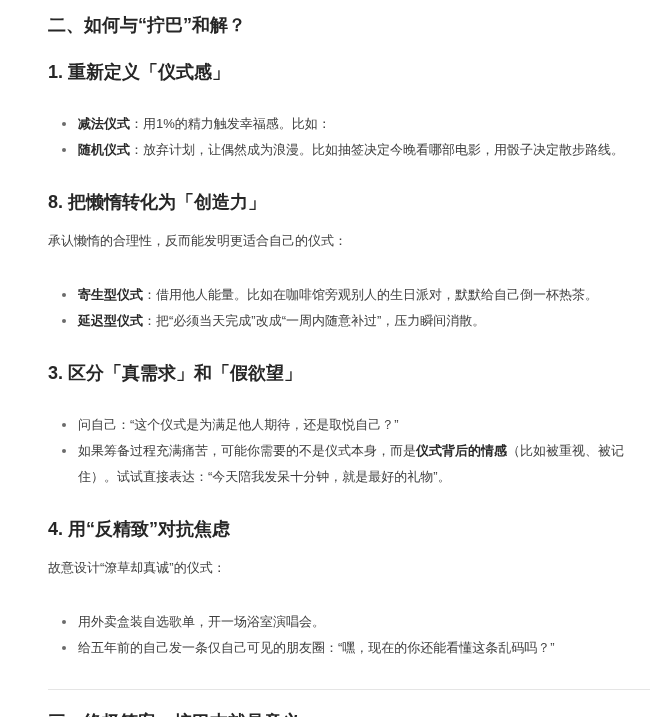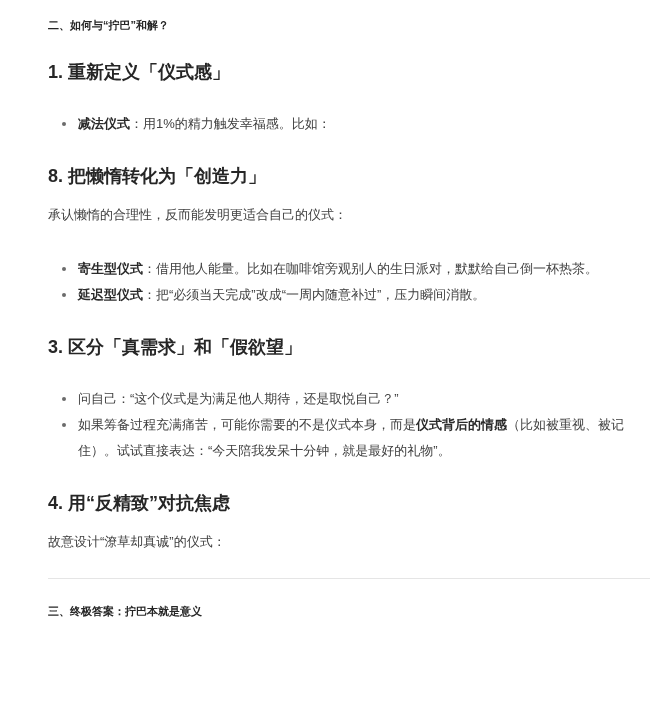--- a/index.html
+++ b/index.html
@@ -10,21 +10,21 @@
     background: #ffffff;
     color: #404040;
     font-family: "Liberation Sans", "DejaVu Sans", sans-serif;
   }
   .message {
     padding: 13px 20px 6px 48px;
     font-size: 13px;
     line-height: 26px;
   }
   .part-title {
-    font-size: 11px;
+    font-size: 18px;
     line-height: 24px;
     font-weight: 700;
     color: #262626;
     margin: 0 0 18px 0;
   }
   .part-title.later { margin-top: 20px; margin-bottom: 16px; }
   .sec-title {
     font-size: 18px;
     line-height: 22px;
     font-weight: 700;
@@ -64,20 +64,23 @@
 
 <div class="message">
 
   <h1 class="part-title">二、如何与“拧巴”和解？</h1>
 
   <h2 class="sec-title">1. 重新定义「仪式感」</h2>
   <ul class="top">
     <li>
       <strong>减法仪式</strong><span>：用1%的精力触发幸福感。比如：</span>
     </li>
+    <li>
+      <strong>随机仪式</strong><span>：放弃计划，让偶然成为浪漫。比如抽签决定今晚看哪部电影，用骰子决定散步路线。</span>
+    </li>
   </ul>
 
   <h2 class="sec-title">8. 把懒惰转化为「创造力」</h2>
   <p>承认懒惰的合理性，反而能发明更适合自己的仪式：</p>
   <ul class="top">
     <li>
       <strong>寄生型仪式</strong><span>：借用他人能量。比如在咖啡馆旁观别人的生日派对，默默给自己倒一杯热茶。</span>
     </li>
     <li>
       <strong>延迟型仪式</strong><span>：把“必须当天完成”改成“一周内随意补过”，压力瞬间消散。</span>
@@ -87,18 +90,22 @@
   <h2 class="sec-title">3. 区分「真需求」和「假欲望」</h2>
   <ul class="top">
     <li><span>问自己：“这个仪式是为满足他人期待，还是取悦自己？”</span></li>
     <li>
       <span>如果筹备过程充满痛苦，可能你需要的不是仪式本身，而是</span><strong>仪式背后的情感</strong><span>（比如被重视、被记住）。试试直接表达：“今天陪我发呆十分钟，就是最好的礼物”。</span>
     </li>
   </ul>
 
   <h2 class="sec-title">4. 用“反精致”对抗焦虑</h2>
   <p>故意设计“潦草却真诚”的仪式：</p>
+  <ul class="top">
+    <li><span>用外卖盒装自选歌单，开一场浴室演唱会。</span></li>
+    <li><span>给五年前的自己发一条仅自己可见的朋友圈：“嘿，现在的你还能看懂这条乱码吗？”</span></li>
+  </ul>
 
   <hr class="divider">
 
   <h1 class="part-title later">三、终极答案：拧巴本就是意义</h1>
 
 </div>
 
 </body></html>

